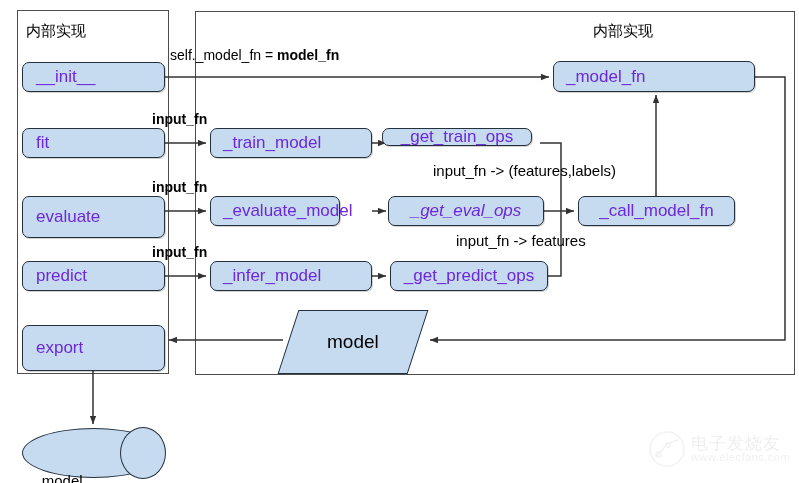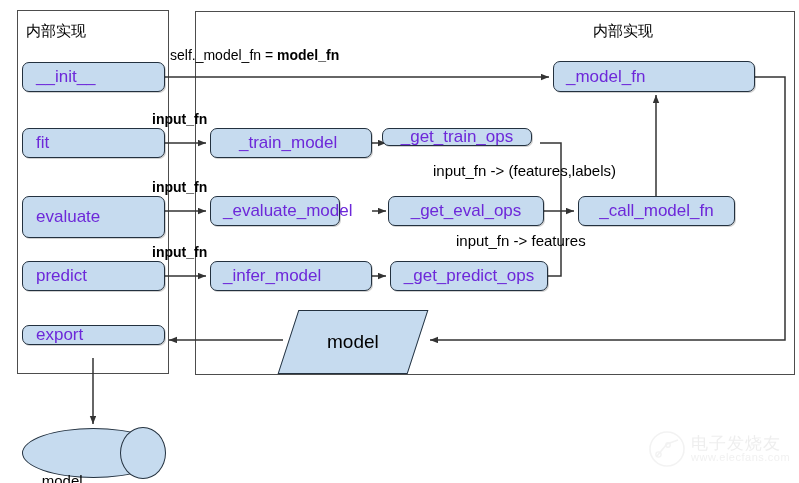--- a/index.html
+++ b/index.html
@@ -186,29 +186,29 @@
       <path d="M283,340 L169,340" marker-end="url(#arw)"></path>
 
       <path d="M93,358 L93,424" marker-end="url(#arw)"></path>
     </g>
   </svg>
 
   <div class="node left-node" style="left:22px; top:62px; width:143px; height:30px;">__init__</div>
   <div class="node left-node" style="left:22px; top:128px; width:143px; height:30px;">fit</div>
   <div class="node left-node" style="left:22px; top:196px; width:143px; height:42px;">evaluate</div>
   <div class="node left-node" style="left:22px; top:261px; width:143px; height:30px;">predict</div>
-  <div class="node left-node" style="left:22px; top:325px; width:143px; height:20px;">export</div>
+  <div class="node left-node" style="left:22px; top:325px; width:143px; height:46px;">export</div>
 
   <div class="node mid-node" style="left:553px; top:61px; width:202px; height:31px; justify-content:flex-start; padding-left:12px;">_model_fn</div>
 
-  <div class="node mid-node" style="left:210px; top:128px; width:162px; height:30px; justify-content:flex-start; padding-left:28px;">_train_model</div>
+  <div class="node mid-node" style="left:210px; top:128px; width:162px; height:30px; justify-content:flex-start; padding-left:12px;">_train_model</div>
   <div class="node mid-node" style="left:382px; top:128px; width:150px; height:18px;">_get_train_ops</div>
 
   <div class="node mid-node" style="left:210px; top:196px; width:130px; height:30px; justify-content:flex-start; padding-left:12px;">_evaluate_model</div>
-  <div class="node mid-node" style="left:388px; top:196px; width:156px; height:30px;">_get_eval_ops</div>
+  <div class="node mid-node" style="left:388px; top:196px; width:156px; height:30px;font-style:italic;">_get_eval_ops</div>
   <div class="node mid-node" style="left:578px; top:196px; width:157px; height:30px;">_call_model_fn</div>
 
   <div class="node mid-node" style="left:390px; top:261px; width:158px; height:30px;">_get_predict_ops</div>
   <div class="node mid-node" style="left:210px; top:261px; width:162px; height:30px; justify-content:flex-start; padding-left:12px;">_infer_model</div>
 
   <div class="para" style="left:288px; top:310px; width:128px; height:62px;">
     <span>model</span>
   </div>
 
   <div class="cyl" style="left:22px; top:428px; width:143px; height:50px;">

